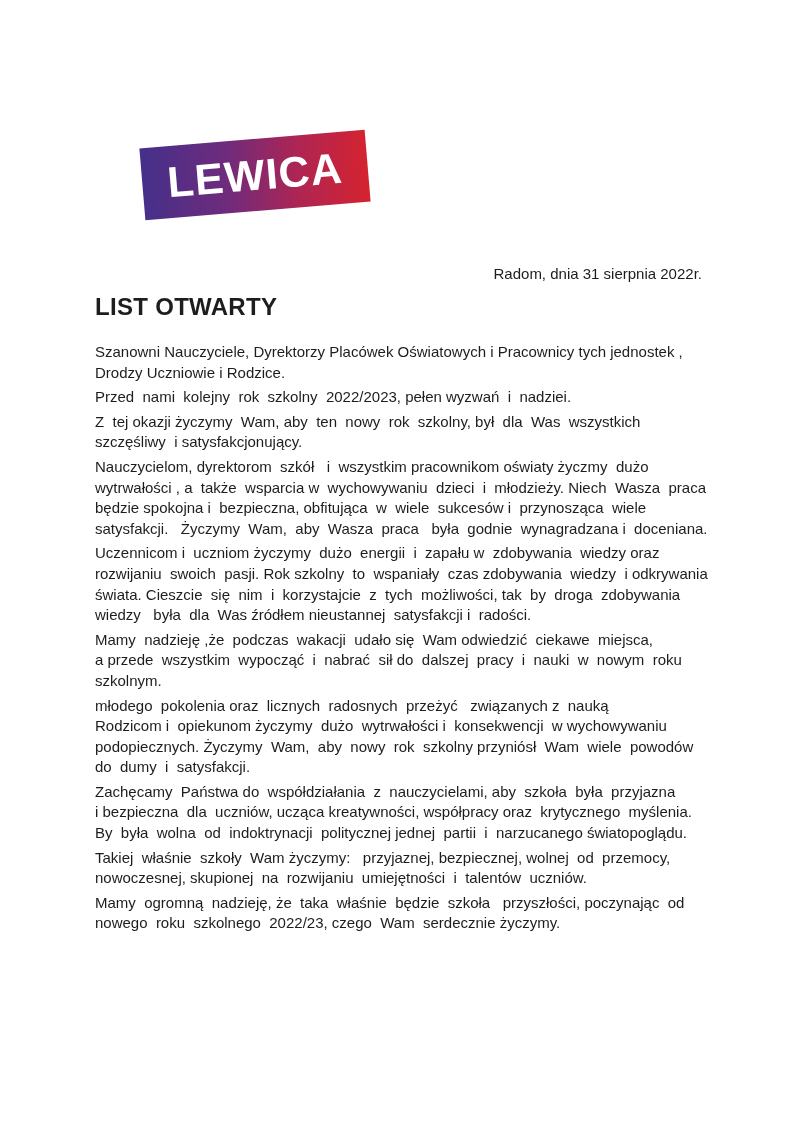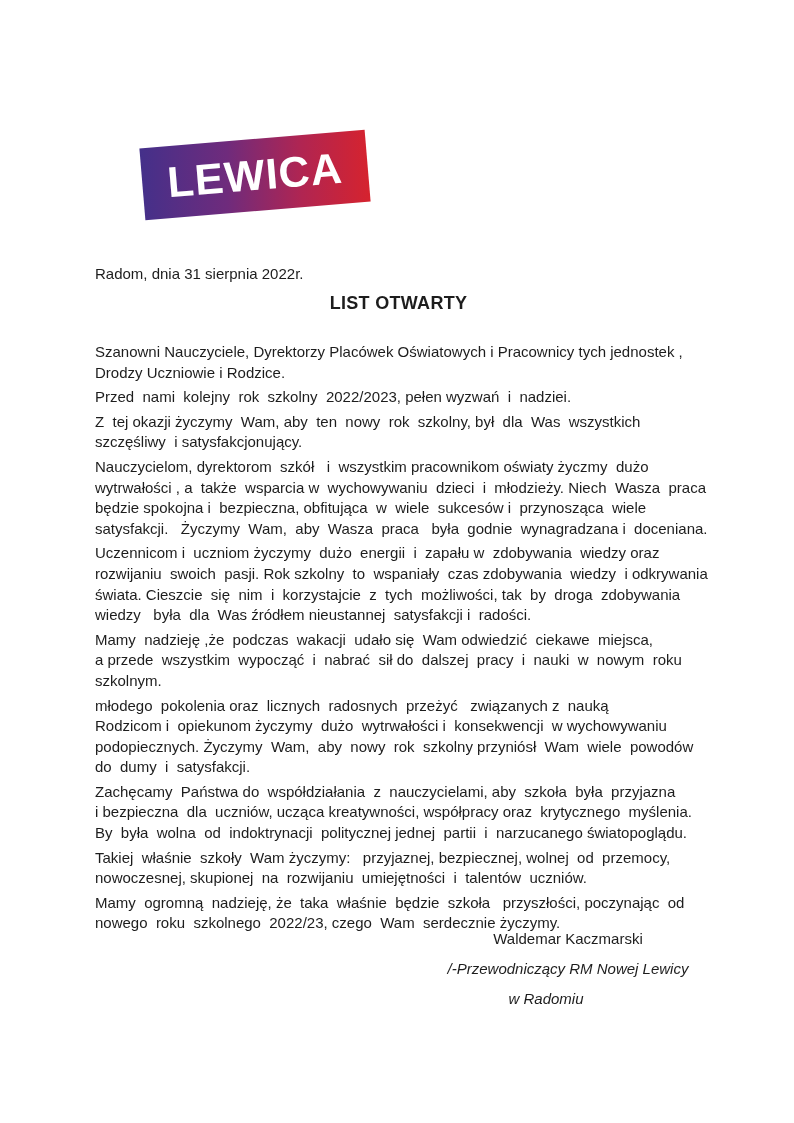--- a/index.html
+++ b/index.html
@@ -37,30 +37,31 @@
     letter-spacing: 1px;
     line-height: 1;
     user-select: none;
   }
   
   .dateline {
     position: absolute;
     left: 95px;
     top: 264px;
     width: 607px;
+    text-align: right;
     font-size: 15px;
     line-height: 20px;
   }
   .title {
     position: absolute;
     left: 95px;
     top: 293px;
     width: 607px;
-    text-align: center;
-    font-size: 18px;
+    text-align: left;
+    font-size: 24px;
     font-weight: bold;
     letter-spacing: 0.3px;
   }
   .body-block {
     position: absolute;
     left: 95px;
     top: 330px;
     width: 625px;
     margin-top: 12px;
   }
@@ -148,19 +149,14 @@
       <div class="paragraph">
         <div class="line">Takiej  właśnie  szkoły  Wam życzymy:   przyjaznej, bezpiecznej, wolnej  od  przemocy,</div>
         <div class="line">nowoczesnej, skupionej  na  rozwijaniu  umiejętności  i  talentów  uczniów.</div>
       </div>
       <div class="paragraph">
         <div class="line">Mamy  ogromną  nadzieję, że  taka  właśnie  będzie  szkoła   przyszłości, poczynając  od</div>
         <div class="line">nowego  roku  szkolnego  2022/23, czego  Wam  serdecznie życzymy.</div>
       </div>
     </div>
 
-  <div class="signature">
-    <div class="sig-line">Waldemar Kaczmarski</div>
-    <div class="sig-line sig-italic">/-Przewodniczący RM Nowej Lewicy</div>
-    <div class="sig-line sig-italic sig-place">w Radomiu</div>
-  </div>
 
 </div>
 
 </body></html>

